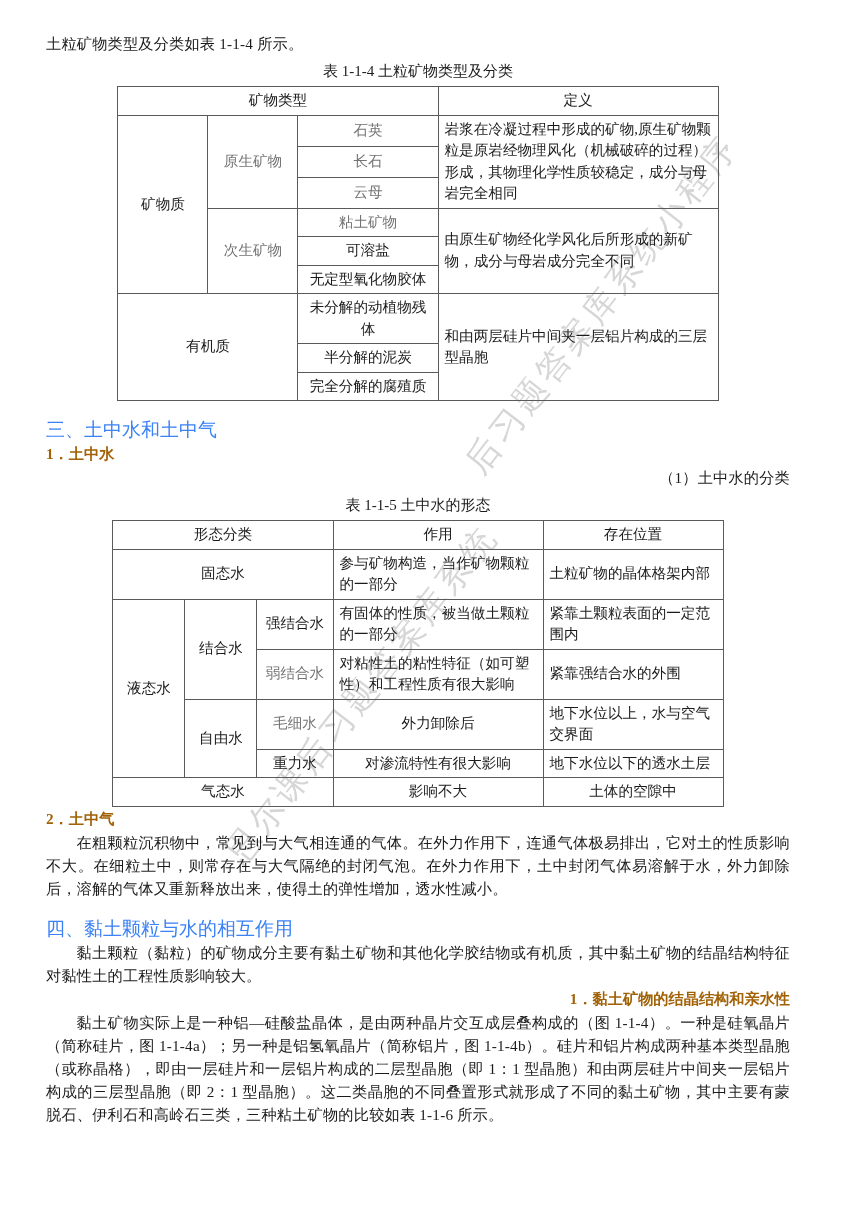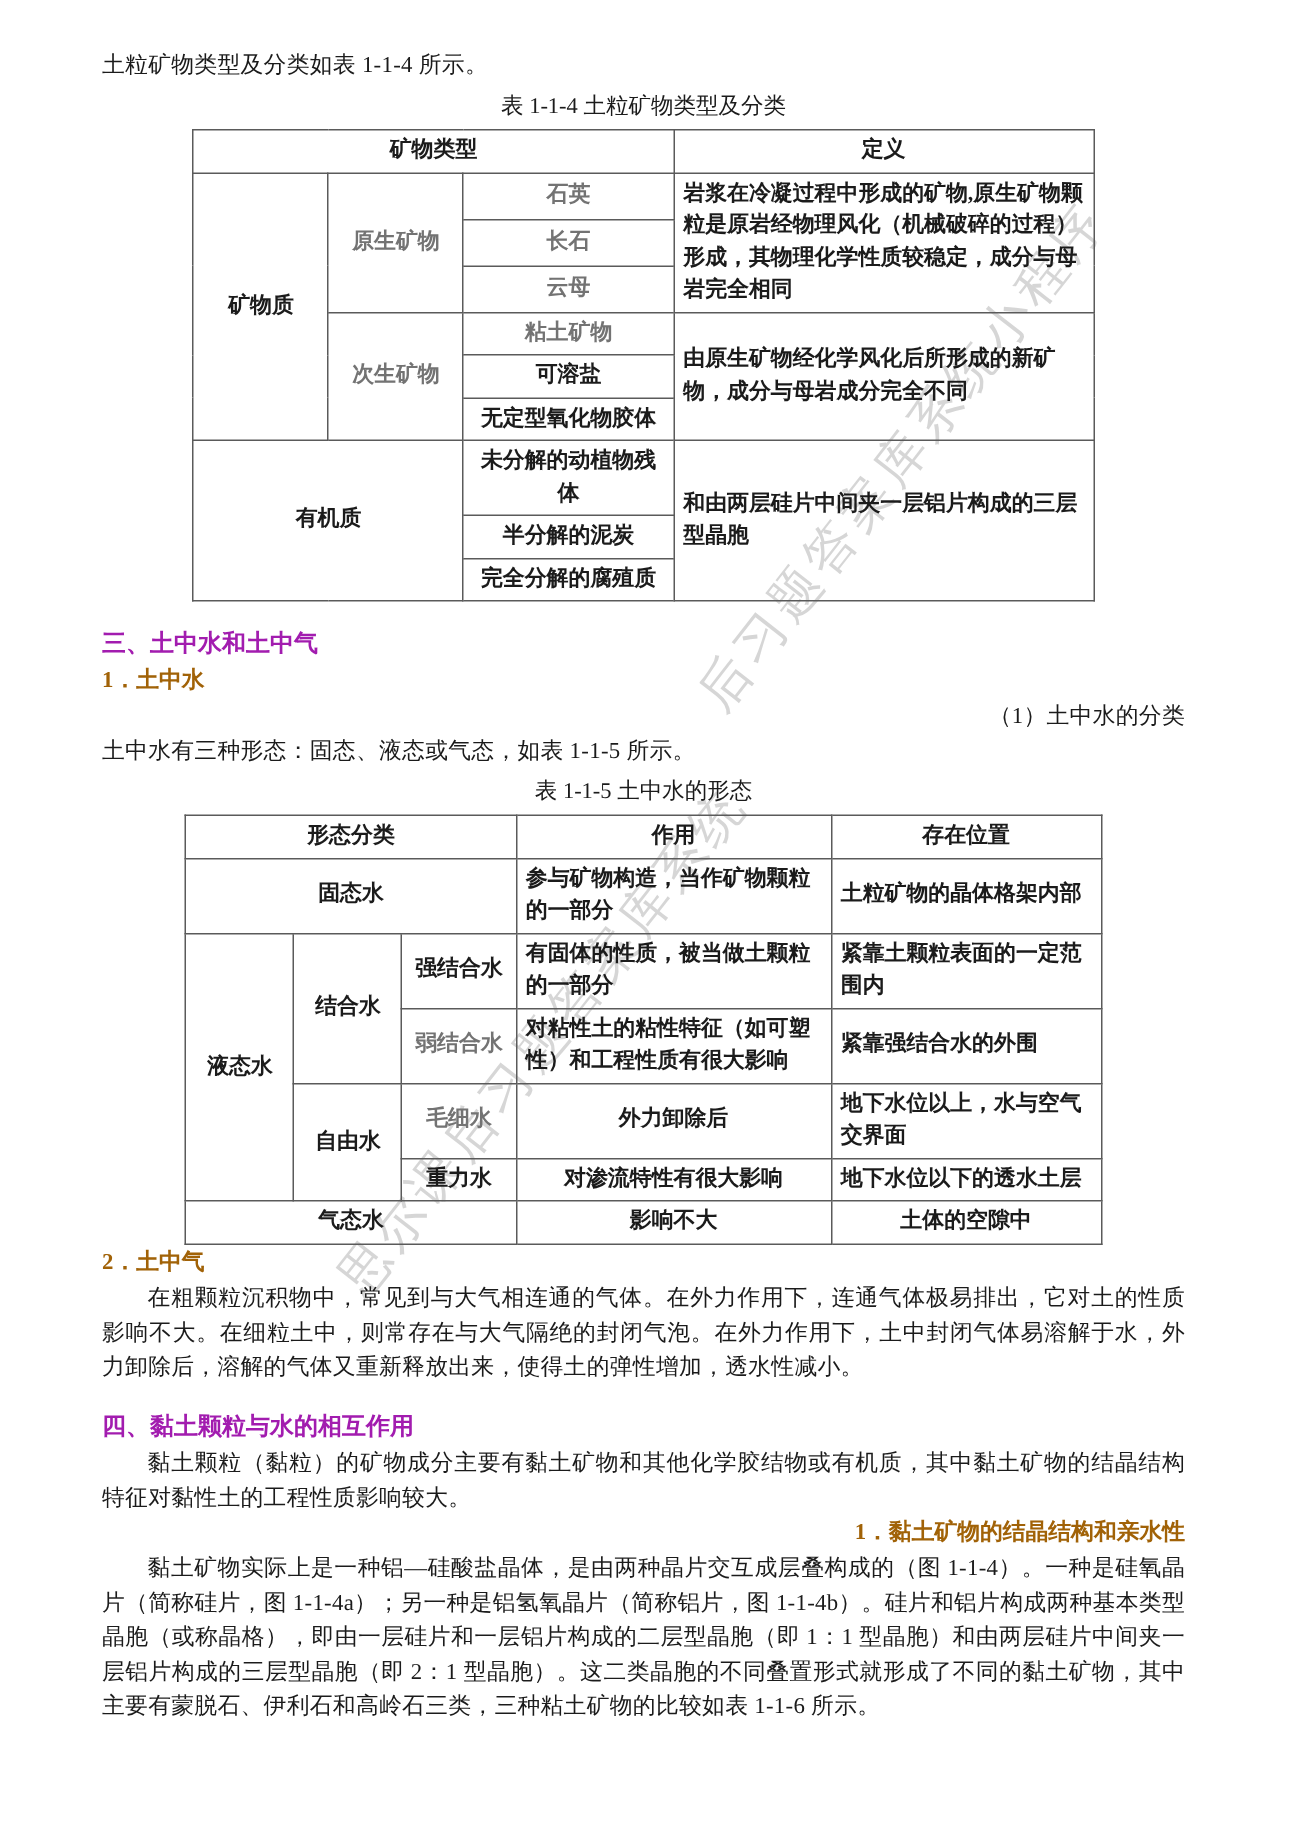--- a/index.html
+++ b/index.html
@@ -11,21 +11,21 @@
     width: 868px;
     height: 1228px;
     position: relative;
     font-family: "Liberation Serif", "DejaVu Serif", serif;
     color: #1b1b1b;
     overflow: hidden;
   }
   .page {
     position: absolute;
     inset: 0;
-    padding: 32px 78px 0 68px;
+    padding: 32px 78px 0 46px;
     box-sizing: border-box;
     z-index: 2;
   }
 
   
   .watermark {
     position: absolute;
     left: 0; top: 0;
     width: 868px; height: 1228px;
     z-index: 1;
@@ -47,24 +47,24 @@
   
   p, h3 { margin: 0; }
   .para {
     font-size: 15.2px;
     line-height: 23px;
     letter-spacing: .2px;
     text-align: justify;
   }
   .indent { text-indent: 2em; }
   .heading {
-    color: #a21caf;
-    font-size: 16px;
+    color: #3b82f6;
+    font-size: 19px;
     line-height: 25px;
-    font-weight: bold;
+    font-weight: normal;
   }
   .subheading {
     color: #a16207;
     font-size: 15.2px;
     line-height: 24px;
     font-weight: bold;
   }
   .sub-indent { padding-left: 16px; text-align: right; }
   .gap-md { height: 16px; }
 
@@ -73,21 +73,20 @@
     text-align: center;
     font-size: 15px;
     line-height: 24px;
     margin: 4px 0 3px 0;
   }
   table.doc {
     border-collapse: collapse;
     margin: 0 auto;
     table-layout: fixed;
     background: transparent;
-    font-weight: bold;
   }
   table.doc td {
     border: 1px solid #5a5a5a;
     padding: 3px 6px;
     font-size: 14.6px;
     line-height: 21.5px;
     vertical-align: middle;
     background: transparent;
   }
   td.ctr  { text-align: center; }
@@ -160,21 +159,20 @@
         <td class="ctr">完全分解的腐殖质</td>
       </tr>
     </tbody>
   </table>
 
   <div class="gap-md"></div>
 
   <h3 class="heading">三、土中水和土中气</h3>
   <h3 class="subheading">1．土中水</h3>
   <p class="para sub-indent">（1）土中水的分类</p>
-  <p class="para">土中水有三种形态：固态、液态或气态，如表 1-1-5 所示。</p>
 
   <div class="tbl-caption">表 1-1-5    土中水的形态</div>
 
   <table class="doc t2">
     <colgroup>
       <col style="width:72px">
         <col style="width:72px">
         <col style="width:76px">
         <col style="width:210px">
         <col style="width:180px">

